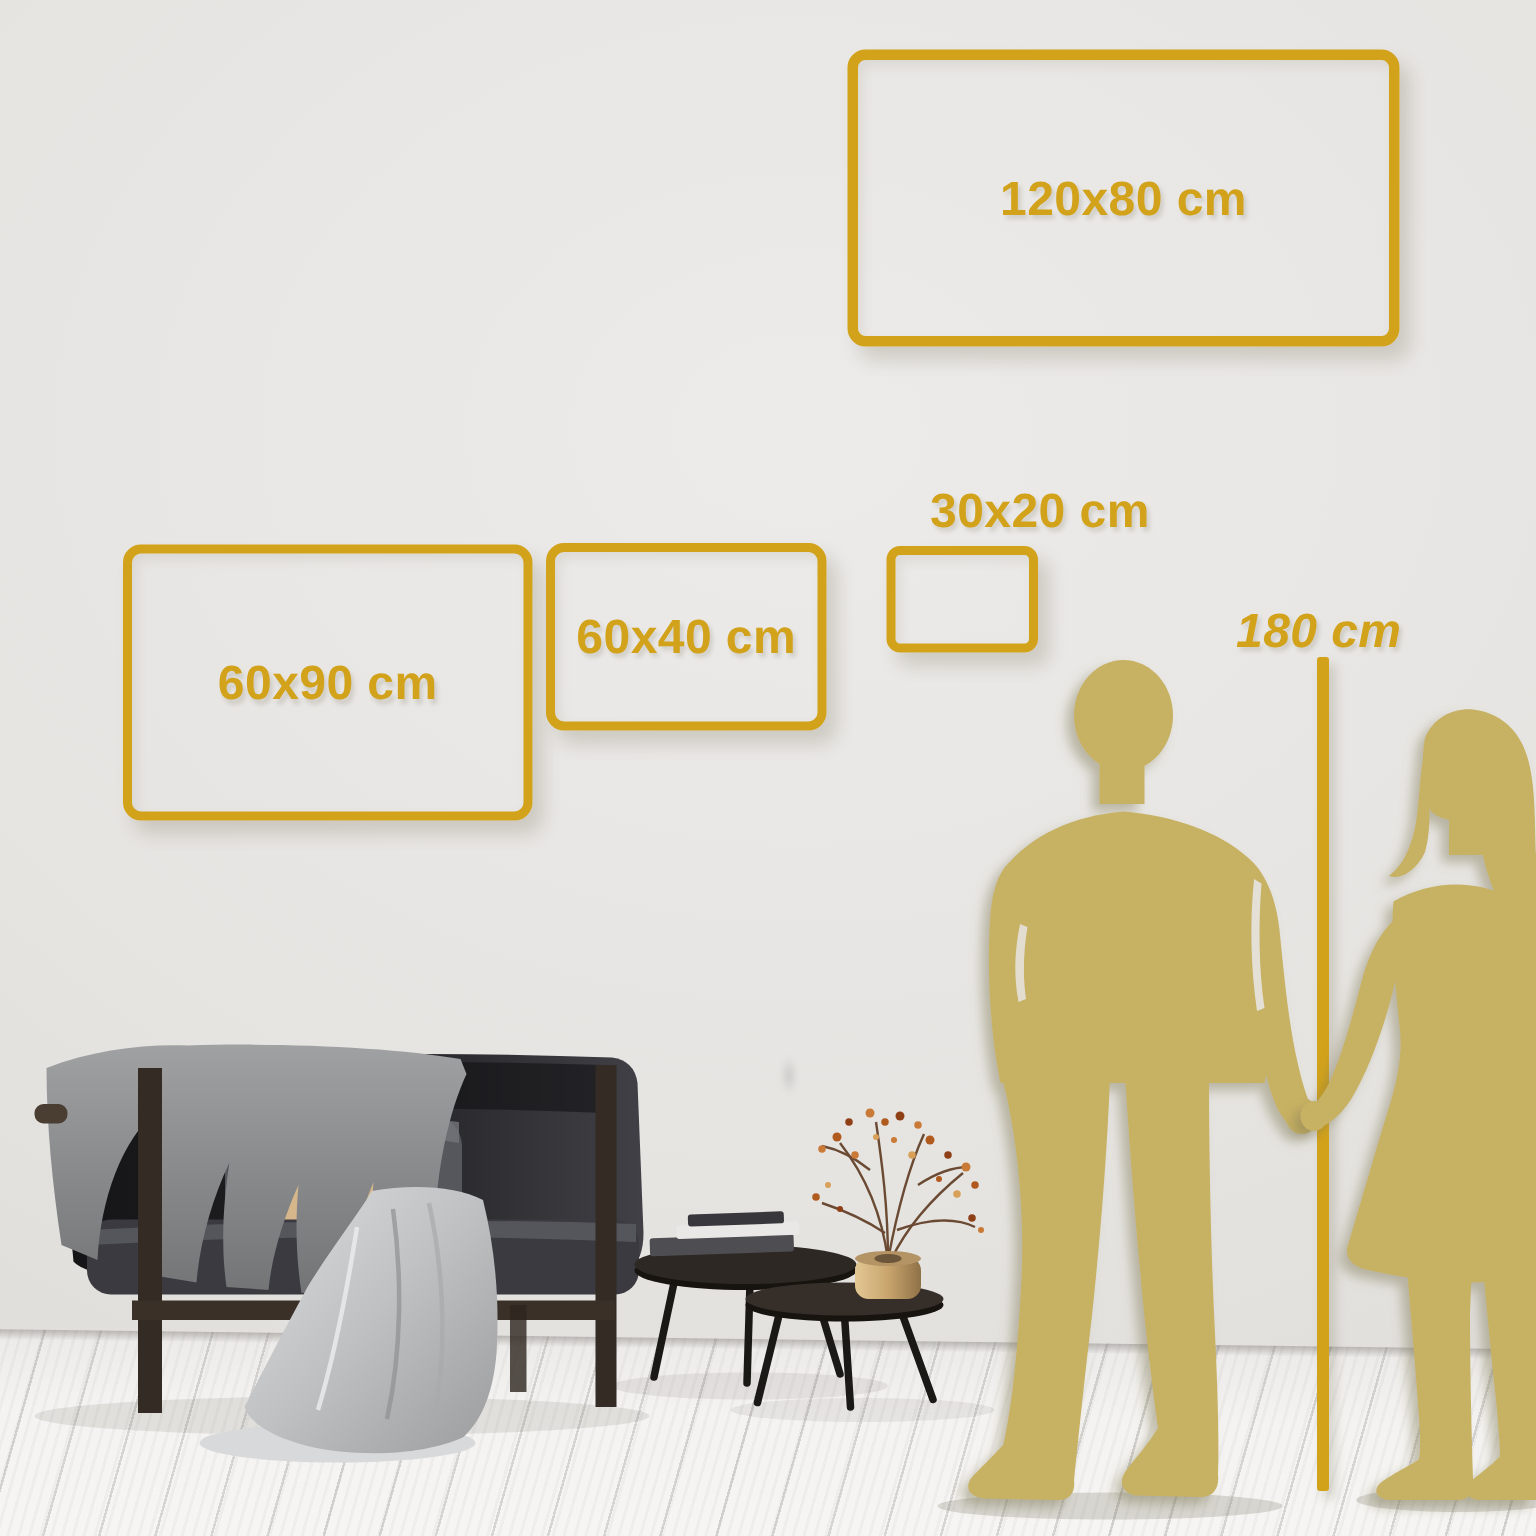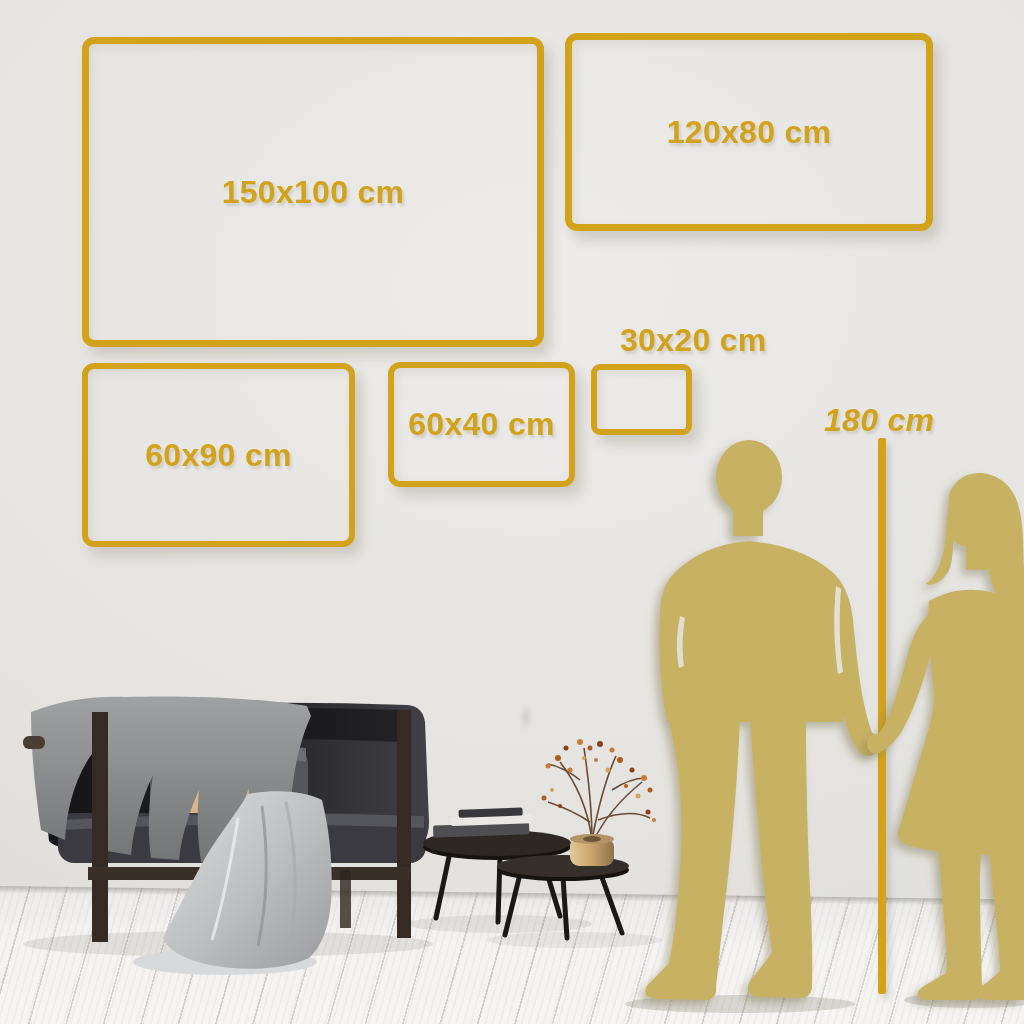--- a/index.html
+++ b/index.html
@@ -26,21 +26,21 @@
   
   .frame{
     position:absolute;box-sizing:border-box;border:7px solid var(--gold);
     border-radius:12px;display:flex;align-items:center;justify-content:center;
     box-shadow:7px 9px 12px rgba(95,85,55,.20), inset 3px 4px 8px rgba(95,85,55,.10);
     z-index:3;
   }
   .frame-150x100{left:82px;top:37px;width:462px;height:310px;}
   .frame-120x80{left:565px;top:33px;width:368px;height:198px;}
   .frame-60x90{left:82px;top:363px;width:273px;height:184px;border-width:6px;}
-  .frame-60x40{left:388px;top:362px;width:187px;height:125px;border-width:6px;text-align:right;}
+  .frame-60x40{left:364px;top:362px;width:187px;height:125px;border-width:6px;text-align:right;}
   .frame-30x20{left:591px;top:364px;width:101px;height:71px;border-width:6px;border-radius:9px;}
   .size-label{
     color:var(--gold);font-size:32px;font-weight:700;letter-spacing:.3px;white-space:nowrap;
     text-shadow:2px 3px 3px rgba(95,85,55,.18);
   }
   .label-30x20{position:absolute;left:585px;top:322px;z-index:3;margin-left:35px;}
   
   .height-label{position:absolute;left:824px;top:402px;z-index:3;font-style:italic;}
   .ruler-line{
     position:absolute;left:878px;top:438px;width:8px;height:556px;border-radius:2px;
@@ -181,23 +181,20 @@
           <circle cx="638" cy="796" r="2.5" fill="#d9a05a"></circle>
       </g>
       <g>
         <rect x="570" y="838" width="44" height="28" rx="9" fill="url(#vaseGrad)"></rect>
         <ellipse cx="592" cy="839" rx="22" ry="5" fill="#b49365"></ellipse>
         <ellipse cx="592" cy="839" rx="9" ry="3" fill="#6b5639"></ellipse>
       </g>
     </g>
   </svg>
 
-  <div class="frame frame-150x100">
-    <span class="size-label">150x100 cm</span>
-  </div>
   <div class="frame frame-120x80">
     <span class="size-label">120x80 cm</span>
   </div>
   <div class="frame frame-60x90">
     <span class="size-label">60x90 cm</span>
   </div>
   <div class="frame frame-60x40">
     <span class="size-label">60x40 cm</span>
   </div>
   <div class="frame frame-30x20"></div>

